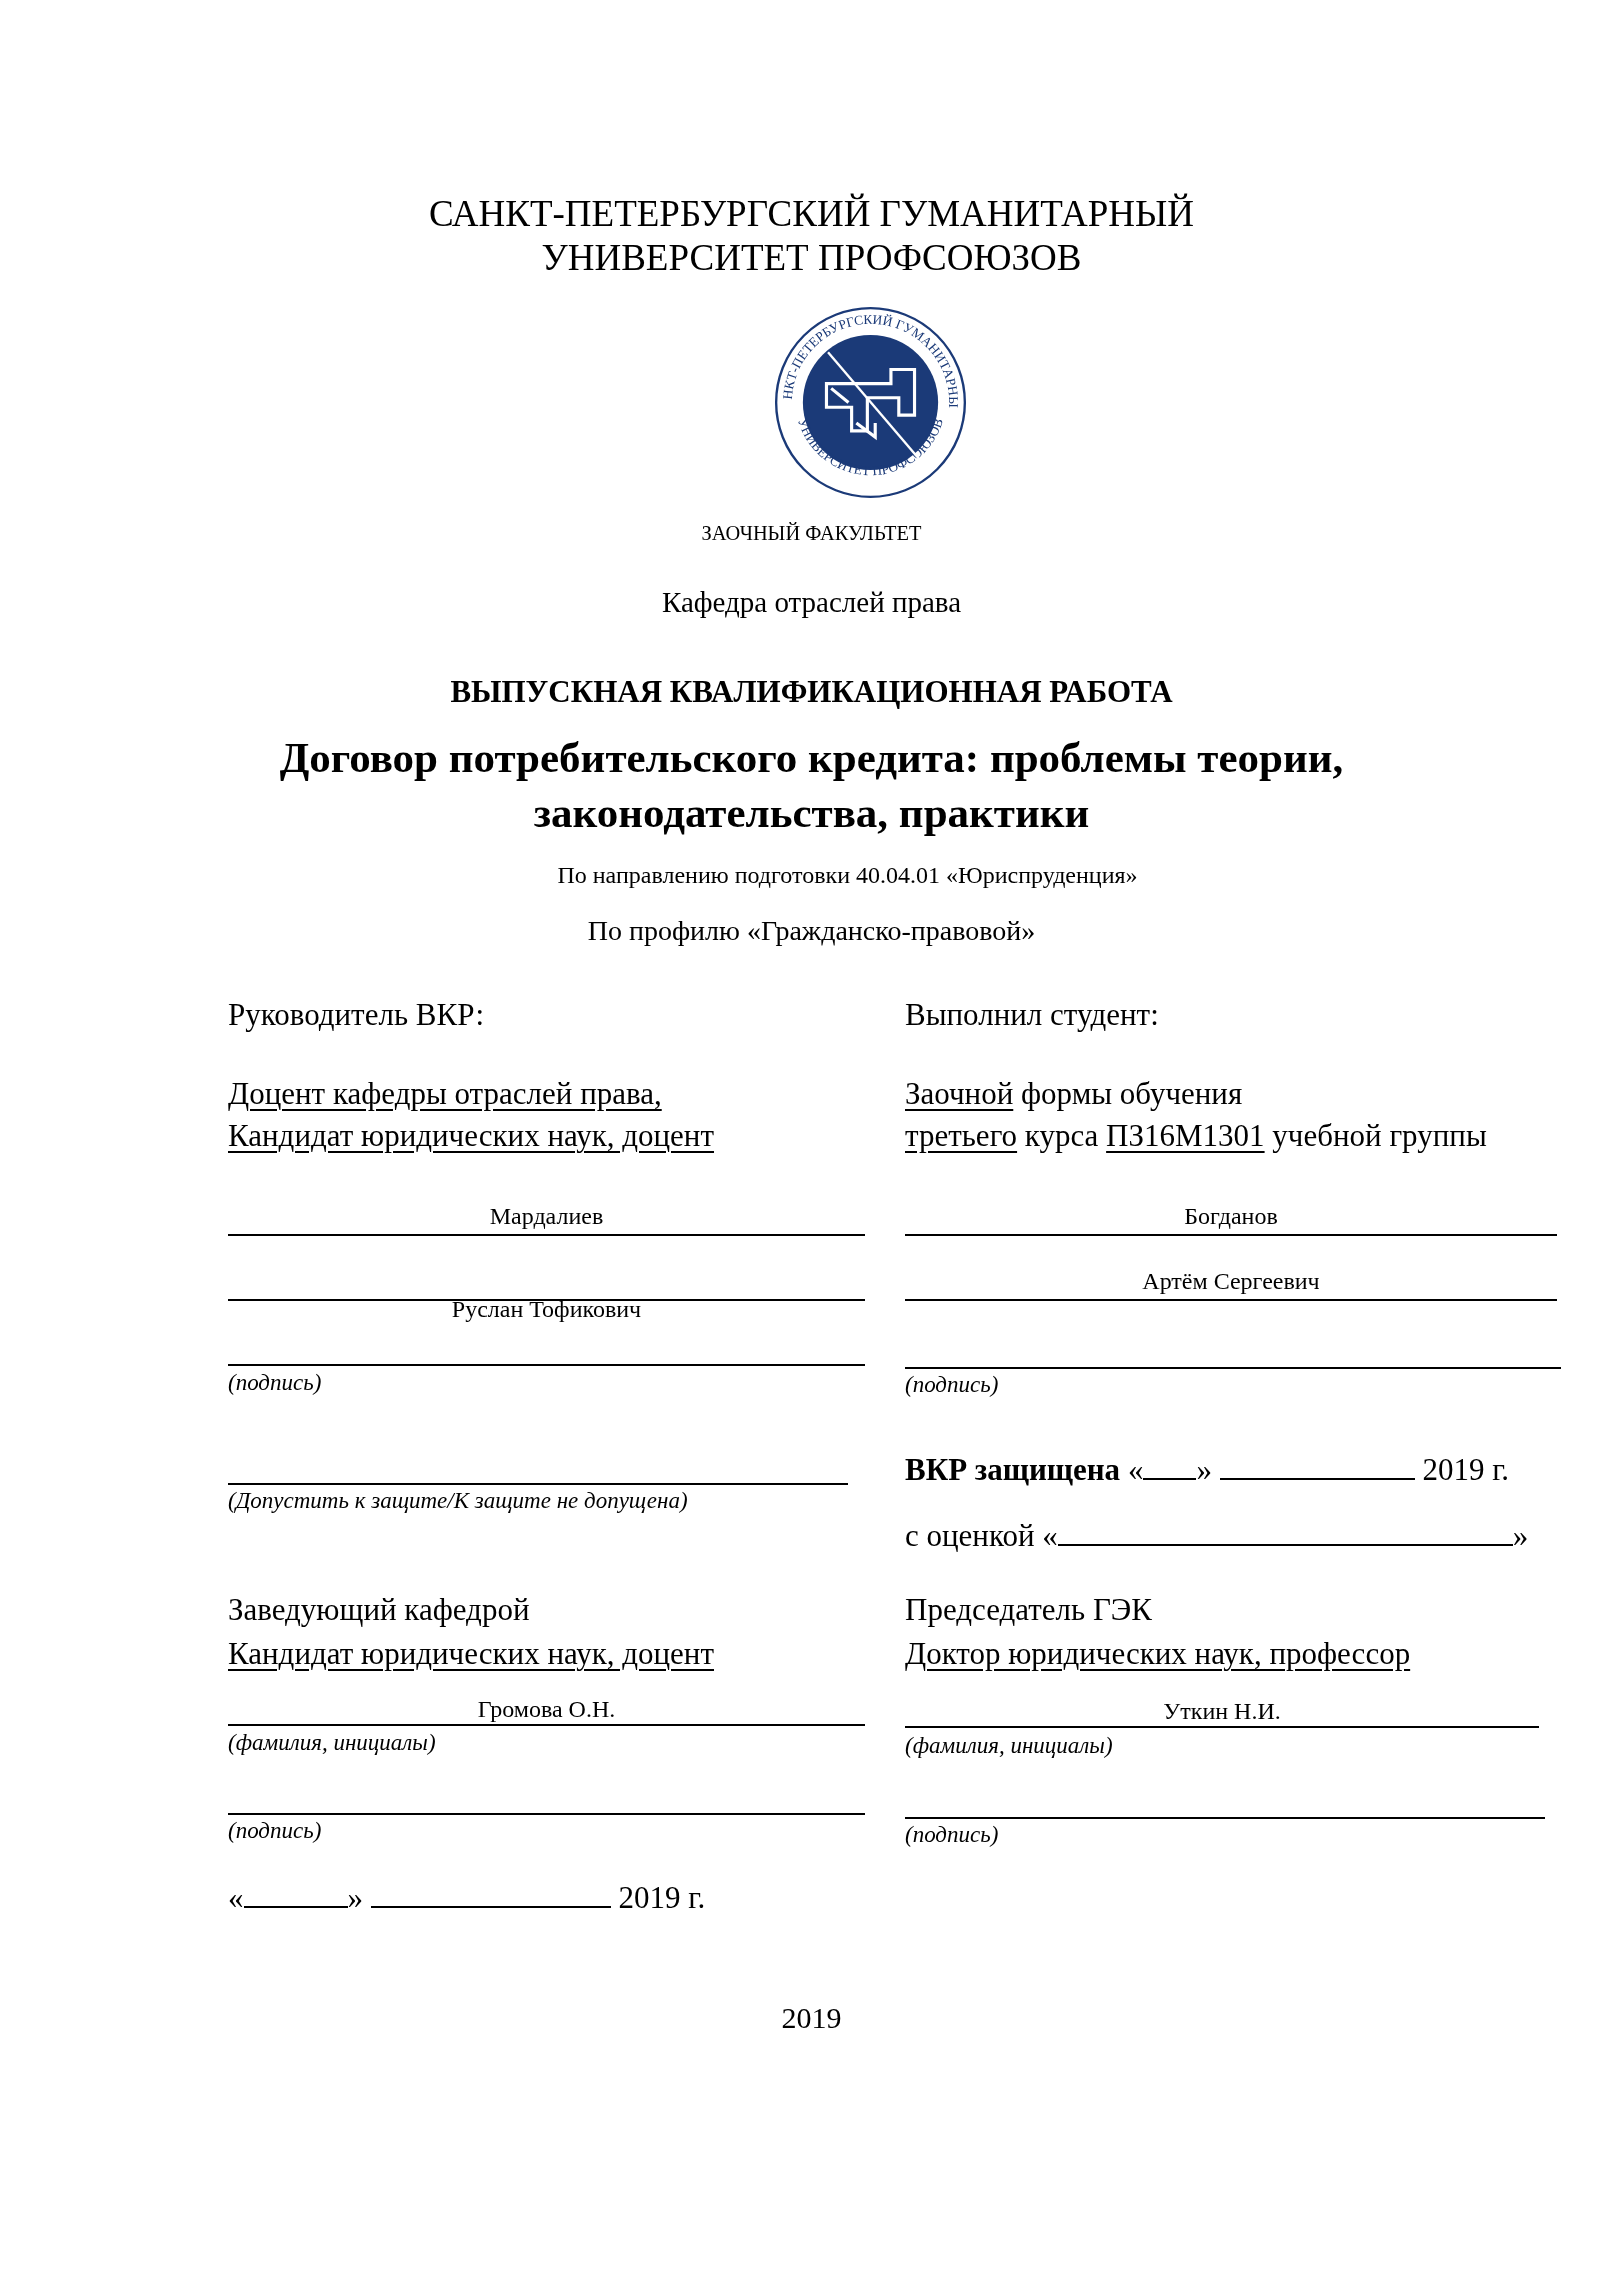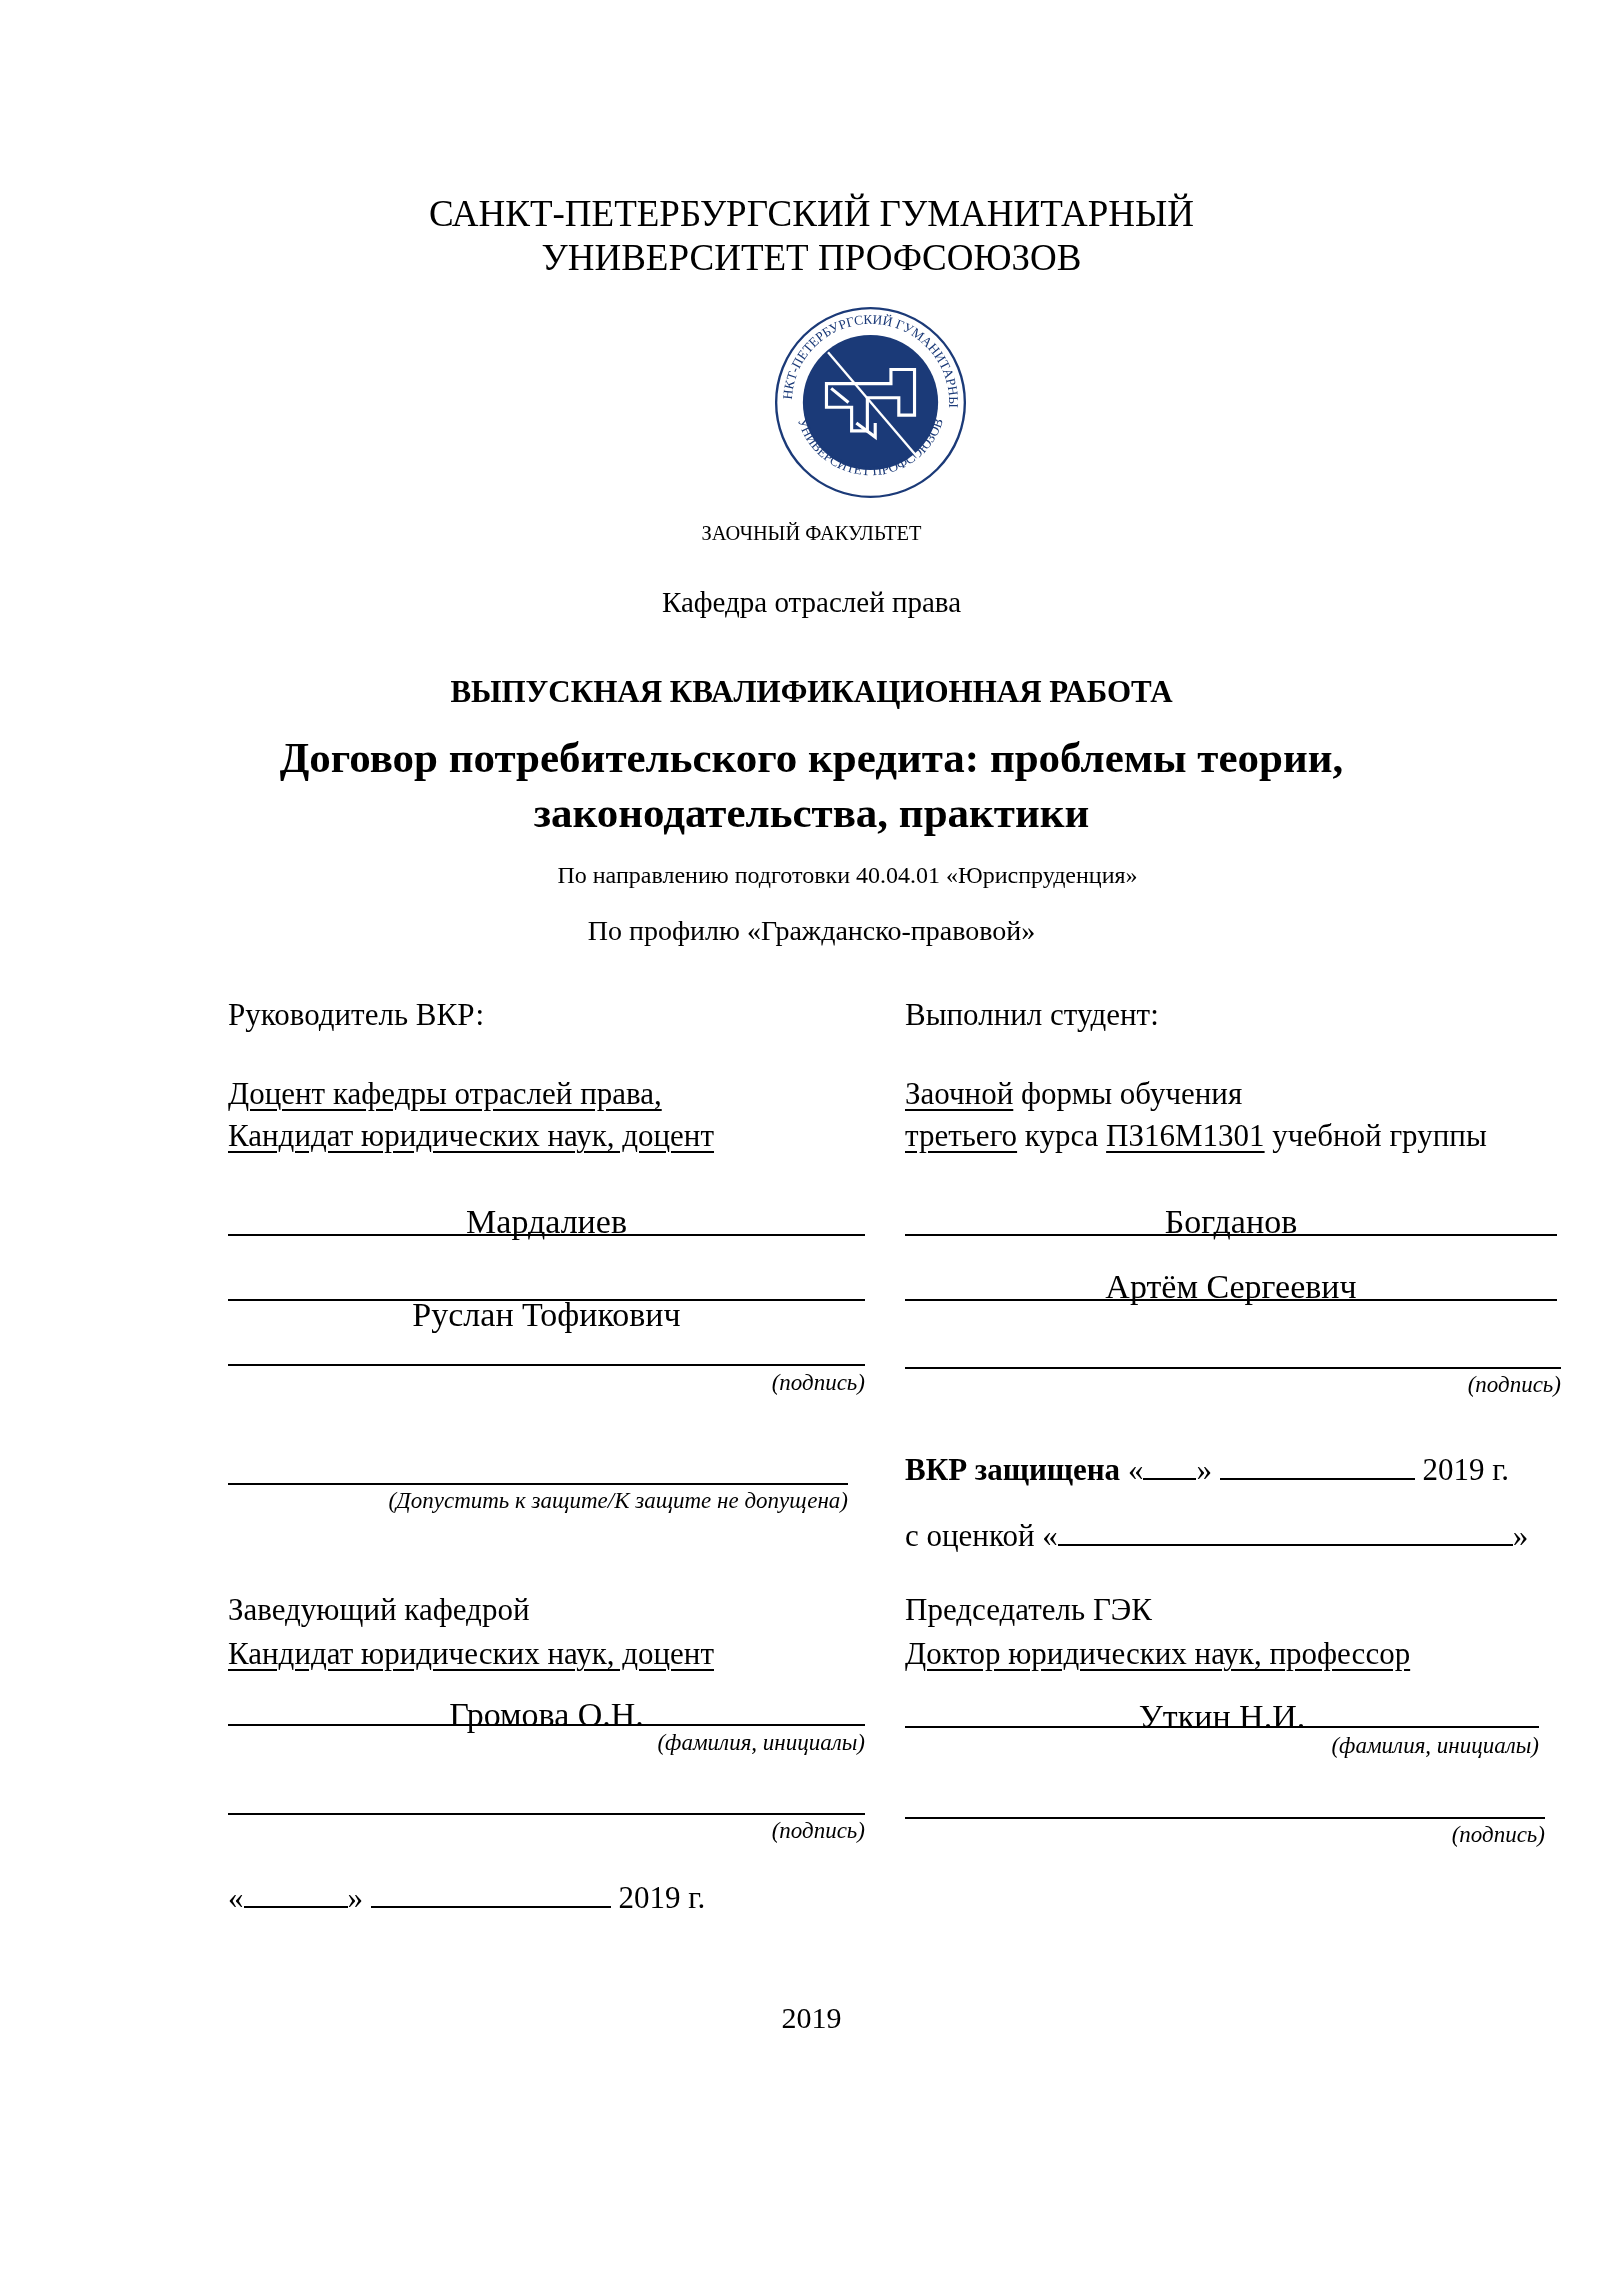--- a/index.html
+++ b/index.html
@@ -11,22 +11,22 @@
   .logo { left: 773px; top: 305px; width: 195px; height: 195px; }
   .faculty { font-size: 20.4px; top: 522px; }
   .dept { font-size: 29px; top: 586px; }
   .vkr { font-size: 31px; font-weight: bold; top: 674px; }
   .topic { font-size: 43px; font-weight: bold; line-height: 55px; top: 730px; }
   .dir { font-size: 24px; top: 862px; margin-left: 36px; }
   .prof { font-size: 28px; top: 915px; }
   .txt { font-size: 31px; line-height: 36px; white-space: nowrap; }
   .u { text-decoration: underline; text-decoration-thickness: 2.4px; text-underline-offset: 4.7px; }
   .line { position: absolute; height: 2.4px; background: #000; }
-  .fill { position: absolute; font-size: 34px; text-align: center; white-space: nowrap; }
-  .cap { position: absolute; font-size: 23px; font-style: italic; text-align: right; white-space: nowrap; }
+  .fill { position: absolute; font-size: 24px; text-align: center; white-space: nowrap; }
+  .cap { position: absolute; font-size: 23px; font-style: italic; text-align: left; white-space: nowrap; }
   .blank { display: inline-block; border-bottom: 2.4px solid #000; height: 27px; vertical-align: baseline; }
   .city { font-size: 30px; line-height: 36px; top: 2000px; }
 </style>
 </head>
 <body>
 
 <div class="abs center uni">
   <div>САНКТ-ПЕТЕРБУРГСКИЙ ГУМАНИТАРНЫЙ</div>
   <div>УНИВЕРСИТЕТ ПРОФСОЮЗОВ</div>
 </div>

